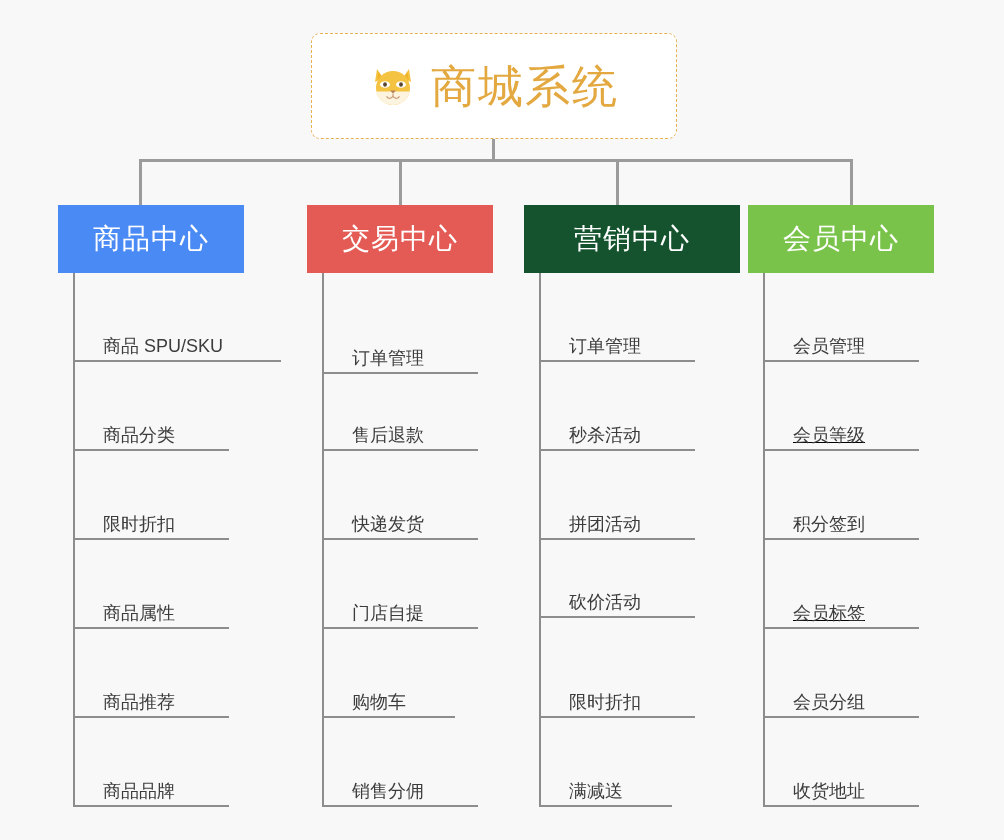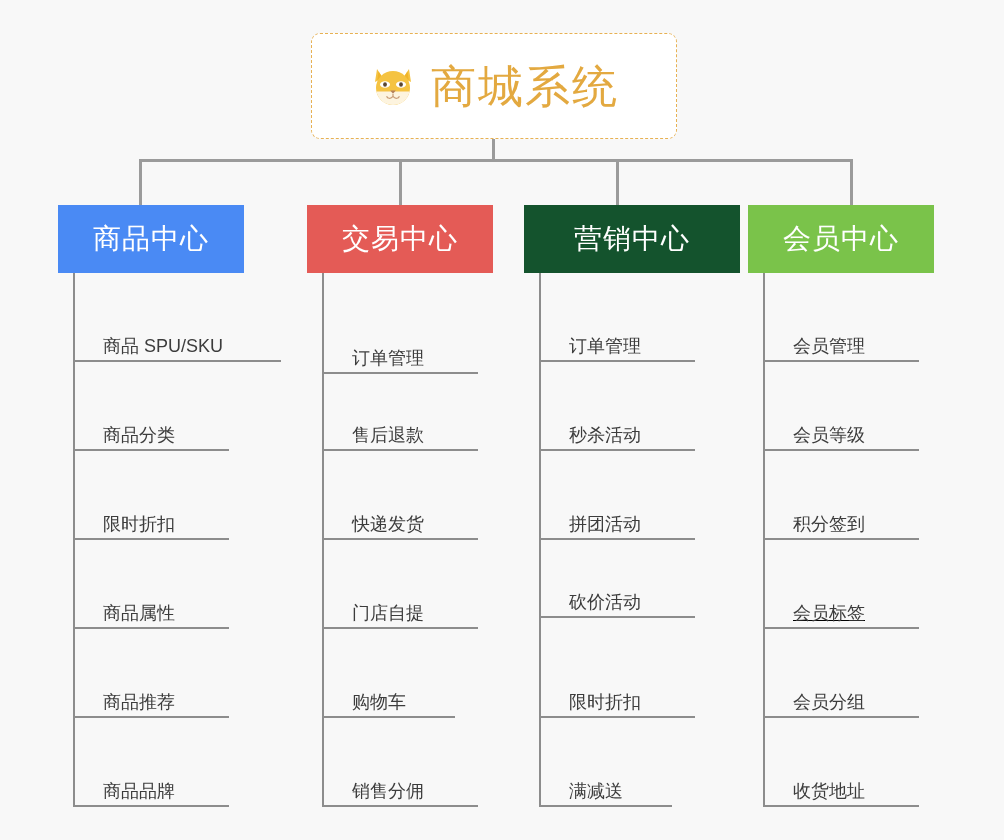--- a/index.html
+++ b/index.html
@@ -242,21 +242,21 @@
 
   <div class="column" style="left:748px;">
     <div class="cat-header" style="background:#7ac34a; width:186px;">
       <span>会员中心</span>
     </div>
     <div class="spine" style="height:534px;"></div>
     <div class="leaf" style="top:68px;">
       <span class="leaf-text">会员管理</span>
       <span class="leaf-underline" style="width:156px;"></span>
     </div>
-    <div class="leaf" style="top:157px;">
+    <div class="leaf" style="top:157px;text-decoration:underline;">
       <span class="leaf-text">会员等级</span>
       <span class="leaf-underline" style="width:156px;"></span>
     </div>
     <div class="leaf" style="top:246px;">
       <span class="leaf-text">积分签到</span>
       <span class="leaf-underline" style="width:156px;"></span>
     </div>
     <div class="leaf" style="top:335px;text-decoration:underline;">
       <span class="leaf-text">会员标签</span>
       <span class="leaf-underline" style="width:156px;"></span>

